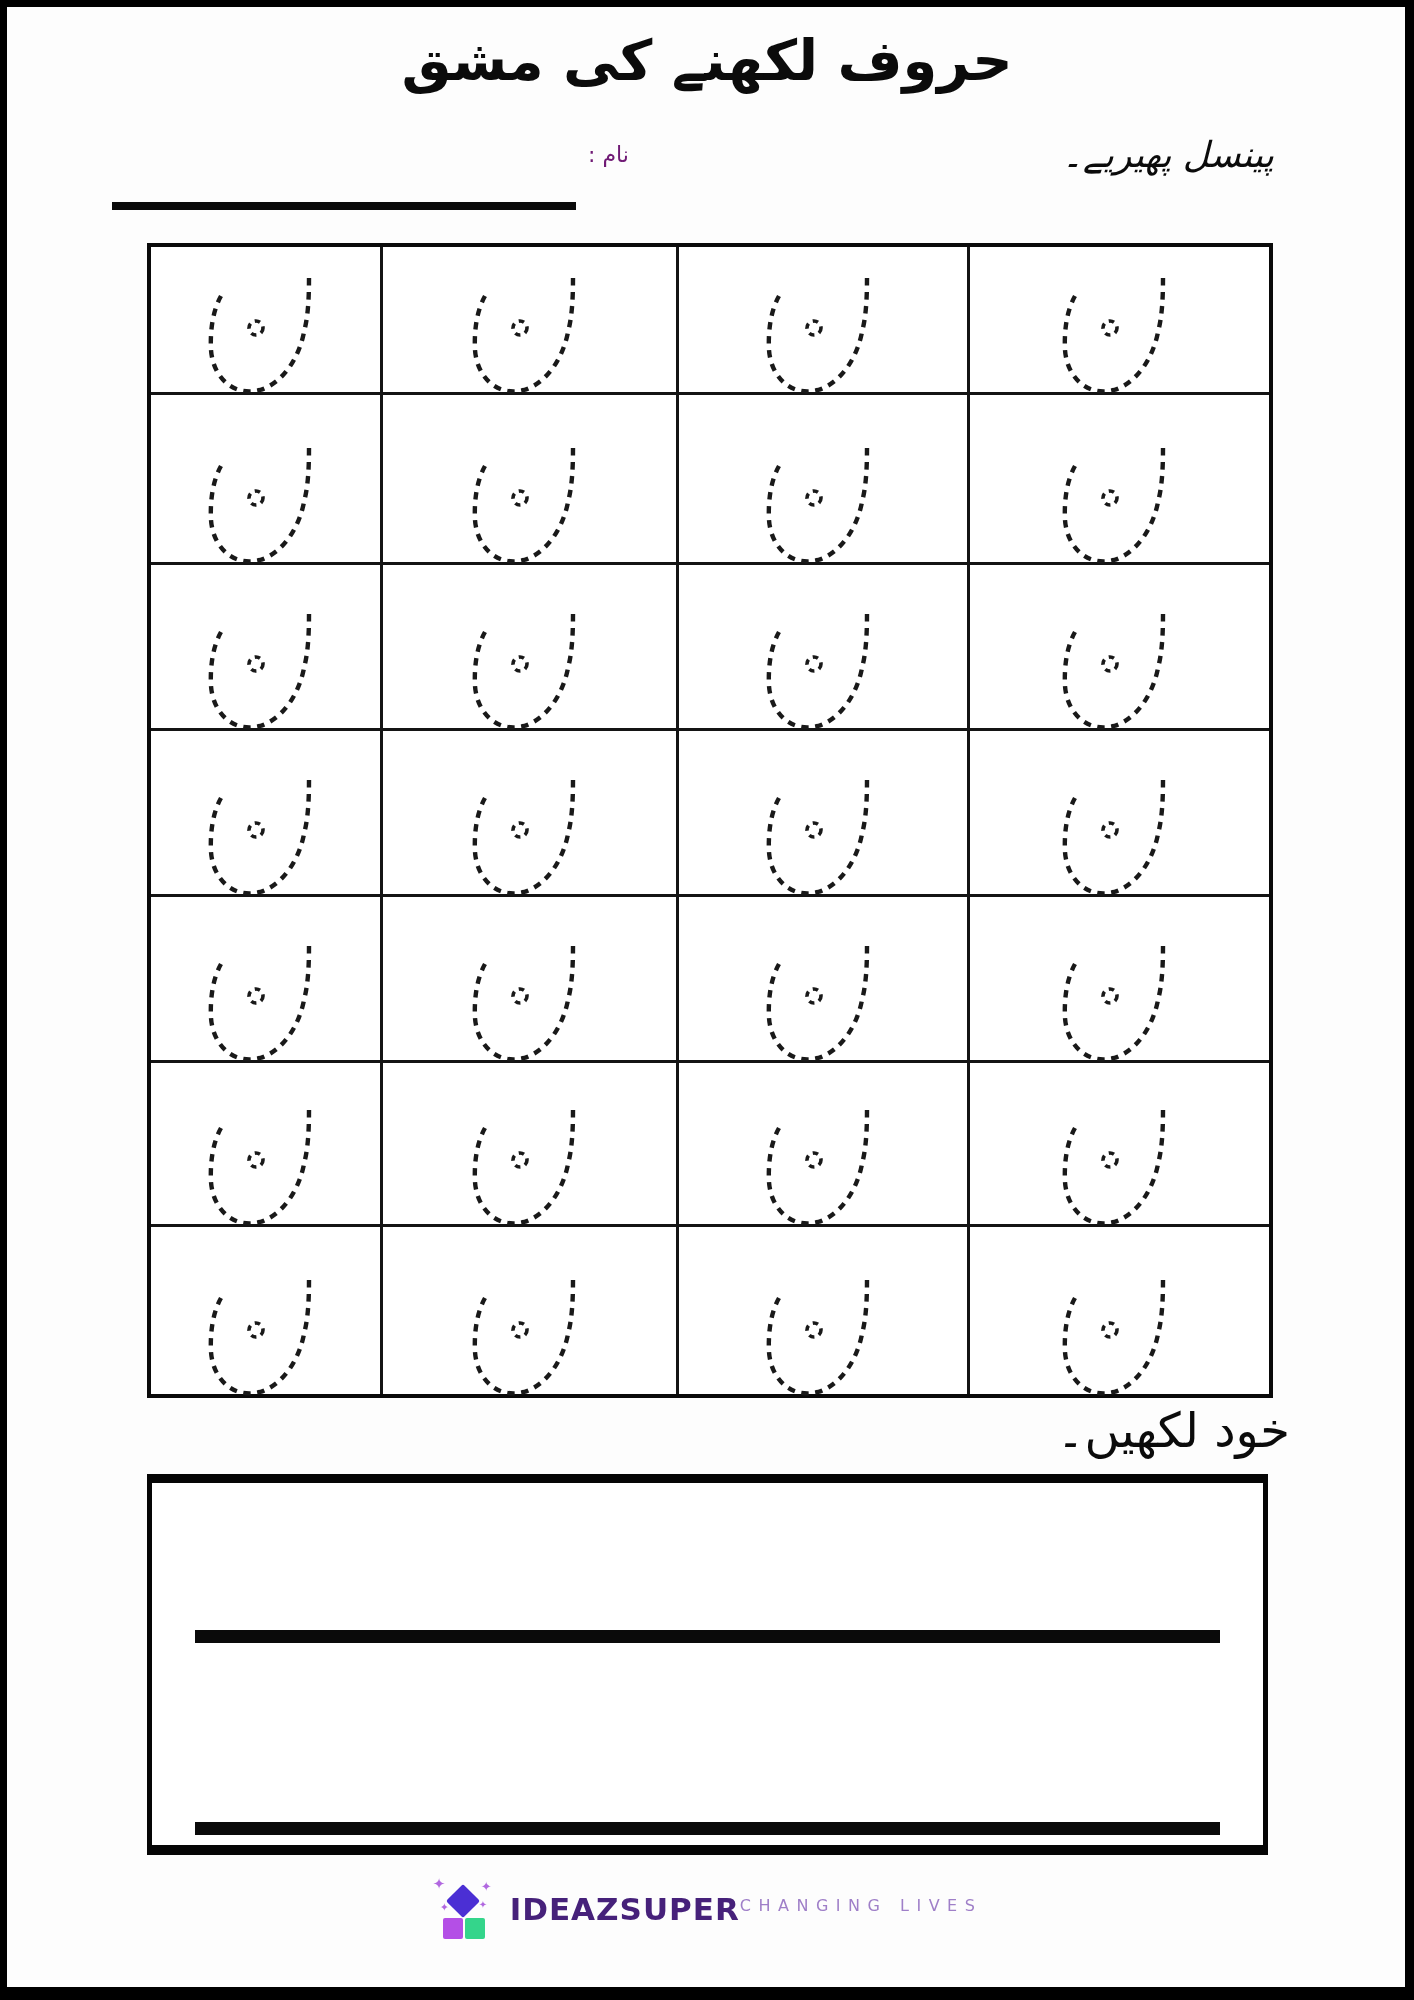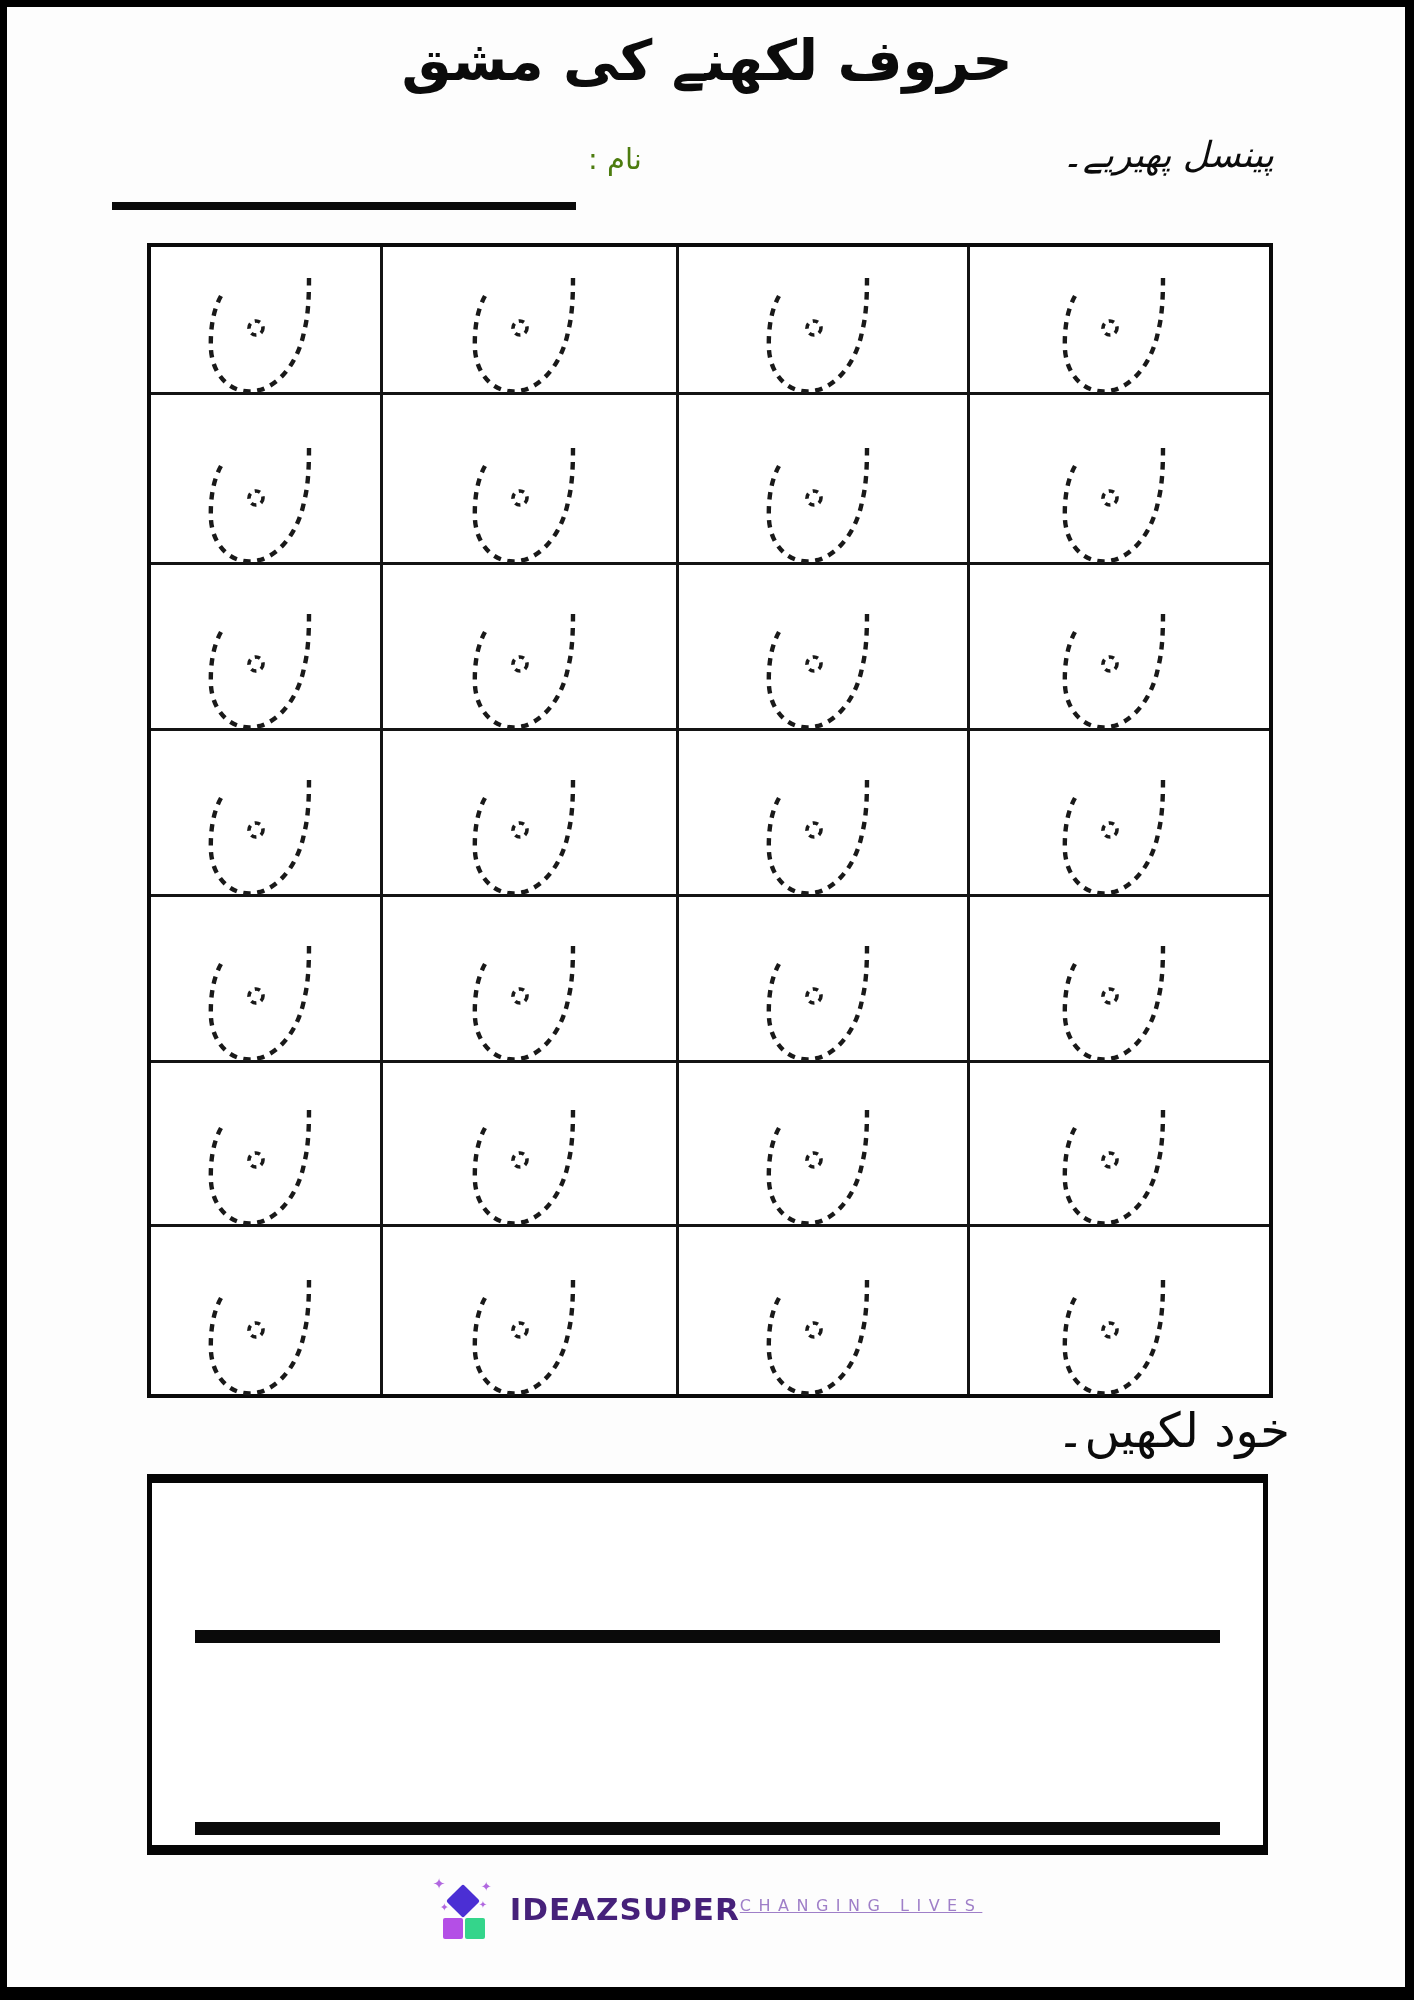--- a/index.html
+++ b/index.html
@@ -23,21 +23,21 @@
     position:absolute; left:0; top:28px; width:1414px;
     text-align:center; direction:rtl;
     font-weight:bold; font-size:56px; color:#0b0b0b;
   }
   .trace-instruction {
     position:absolute; right:140px; top:134px;
     direction:rtl; font-size:36px; color:#0b0b0b;font-style:italic;
   }
   .name-label {
     position:absolute; left:588px; top:142px;
-    direction:rtl; font-size:29px; color:#4d7c0f;
+    direction:rtl; font-size:22px; color:#701a75;
   }
   .name-line {
     position:absolute; left:112px; top:202px;
     width:464px; height:8px; background:#0a0a0a;
   }
 
   .practice-grid {
     position:absolute; left:147px; top:243px;
     width:1126px; height:1155px;
     display:grid;
@@ -86,21 +86,21 @@
   .star-3 { left:8px;  top:26px; font-size:11px; }
   .star-4 { left:47px; top:24px; font-size:10px; }
   .logo-square { position:absolute; top:42px; width:20px; height:21px; border-radius:2px; }
   .square-left  { left:11px; background:#b44fe6; }
   .square-right { left:33px; background:#34d58b; }
   .logo-text { display:flex; flex-direction:row; }
   .logo-brand {
     font-weight:bold; font-size:31px; letter-spacing:1px; color:#46217a; line-height:1.05;
   }
   .logo-tagline {
-    font-size:16px; letter-spacing:7.5px; color:#9f7fc8; margin-top:3px;text-decoration:underline;
+    font-size:16px; letter-spacing:7.5px; color:#9f7fc8; margin-top:3px;
   }
 </style>
 </head>
 <body>
 
 <div class="page">
 
   <div class="edge edge-left"></div>
   <div class="edge edge-top"></div>
   <div class="edge edge-right"></div>

